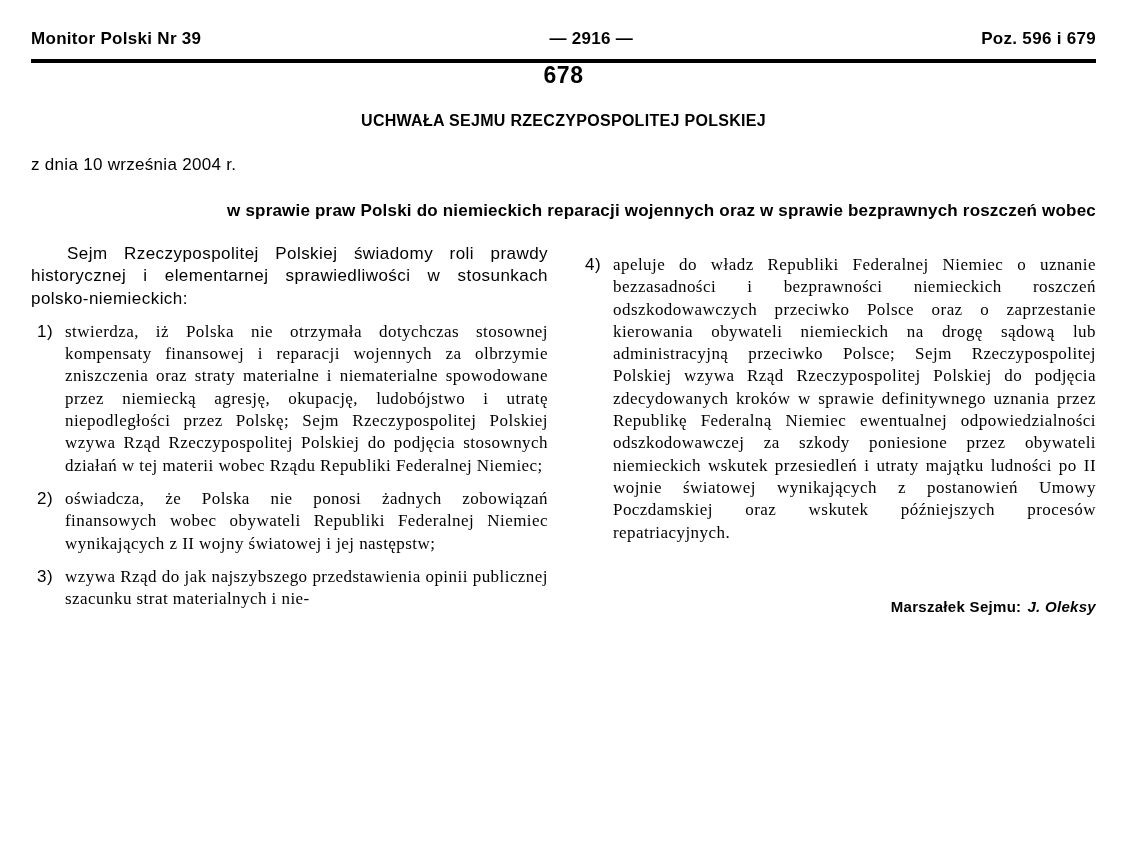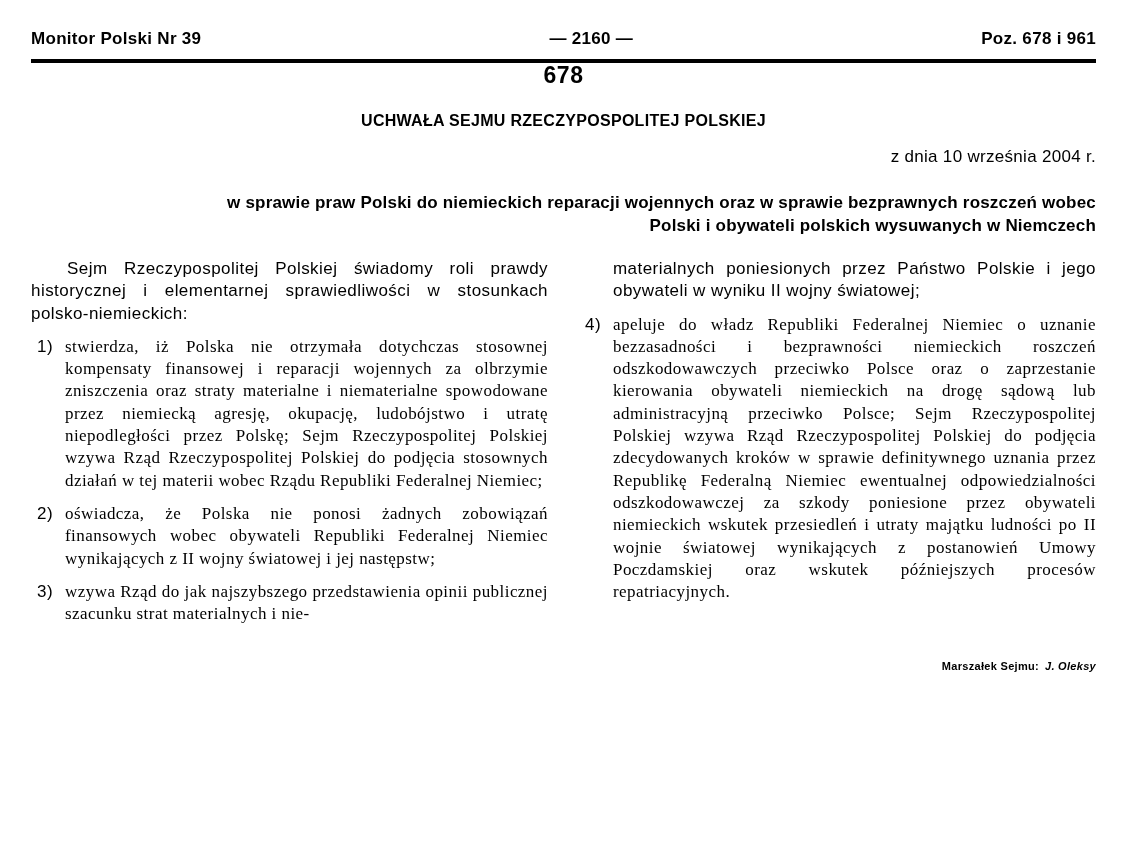--- a/index.html
+++ b/index.html
@@ -43,24 +43,24 @@
   }
   .act-title {
     text-align: center;
     font-size: 16px;
     font-weight: bold;
     line-height: 19px;
     margin-top: 24px;
     letter-spacing: 0.3px;
   }
   .act-date {
-    text-align: right;
+    text-align: left;
     font-size: 17px;
     line-height: 19px;
-    margin-top: 17px;
+    margin-top: 25px;
     letter-spacing: 0.3px;
   }
   .act-subject {
     text-align: right;
     font-size: 17px;
     font-weight: bold;
     line-height: 23px;
     margin-top: 25px;
     letter-spacing: 0.2px;
   }
@@ -95,51 +95,50 @@
     font-family: Liberation Serif, serif;
   }
   .continuation {
     margin: 0;
     padding-left: 34px;
     text-align: justify;
   }
   .signature {
     margin-top: 52px;
     text-align: right;
-    font-size: 11px;
+    font-size: 15px;
     font-weight: bold;
     letter-spacing: 0.3px;
   }
   .signature-name {
     font-style: italic;
     margin-left: 6px;
   }
 </style>
 </head>
 <body>
 
 <div class="page">
 
   <div class="page-header">
     <span>Monitor Polski Nr 39</span>
-    <span>— 2160 —</span>
-    <span>Poz. 678 i 961</span>
+    <span>— 2916 —</span>
+    <span>Poz. 596 i 679</span>
   </div>
 
   <div class="header-rule"></div>
 
   <div class="act-number">678</div>
 
   <div class="act-title">UCHWAŁA SEJMU RZECZYPOSPOLITEJ POLSKIEJ</div>
 
   <div class="act-date">z dnia 10 września 2004 r.</div>
 
   <div class="act-subject">
     <div>w sprawie praw Polski do niemieckich reparacji wojennych oraz w sprawie bezprawnych roszczeń wobec</div>
-    <div>Polski i obywateli polskich wysuwanych w Niemczech</div>
   </div>
 
   <div class="columns">
 
     <div class="col">
       <p class="intro">Sejm Rzeczypospolitej Polskiej świadomy roli prawdy historycznej i elementarnej sprawiedliwości w stosunkach polsko-niemieckich:</p>
 
       <div class="item">
         <span class="item-no">1)</span>
         <span class="item-text">stwierdza, iż Polska nie otrzymała dotychczas stosownej kompensaty finansowej i reparacji wojennych za olbrzymie zniszczenia oraz straty materialne i niematerialne spowodowane przez niemiecką agresję, okupację, ludobójstwo i utratę niepodległości przez Polskę; Sejm Rzeczypospolitej Polskiej wzywa Rząd Rzeczypospolitej Polskiej do podjęcia stosownych działań w tej materii wobec Rządu Republiki Federalnej Niemiec;</span>
@@ -150,21 +149,20 @@
         <span class="item-text">oświadcza, że Polska nie ponosi żadnych zobowiązań finansowych wobec obywateli Republiki Federalnej Niemiec wynikających z II wojny światowej i jej następstw;</span>
       </div>
 
       <div class="item">
         <span class="item-no">3)</span>
         <span class="item-text">wzywa Rząd do jak najszybszego przedstawienia opinii publicznej szacunku strat materialnych i nie-</span>
       </div>
     </div>
 
     <div class="col">
-      <p class="continuation">materialnych poniesionych przez Państwo Polskie i jego obywateli w wyniku II wojny światowej;</p>
 
       <div class="item">
         <span class="item-no">4)</span>
         <span class="item-text">apeluje do władz Republiki Federalnej Niemiec o uznanie bezzasadności i bezprawności niemieckich roszczeń odszkodowawczych przeciwko Polsce oraz o zaprzestanie kierowania obywateli niemieckich na drogę sądową lub administracyjną przeciwko Polsce; Sejm Rzeczypospolitej Polskiej wzywa Rząd Rzeczypospolitej Polskiej do podjęcia zdecydowanych kroków w sprawie definitywnego uznania przez Republikę Federalną Niemiec ewentualnej odpowiedzialności odszkodowawczej za szkody poniesione przez obywateli niemieckich wskutek przesiedleń i utraty majątku ludności po II wojnie światowej wynikających z postanowień Umowy Poczdamskiej oraz wskutek późniejszych procesów repatriacyjnych.</span>
       </div>
 
       <div class="signature">
         <span>Marszałek Sejmu:</span><span class="signature-name">J. Oleksy</span>
       </div>
     </div>

